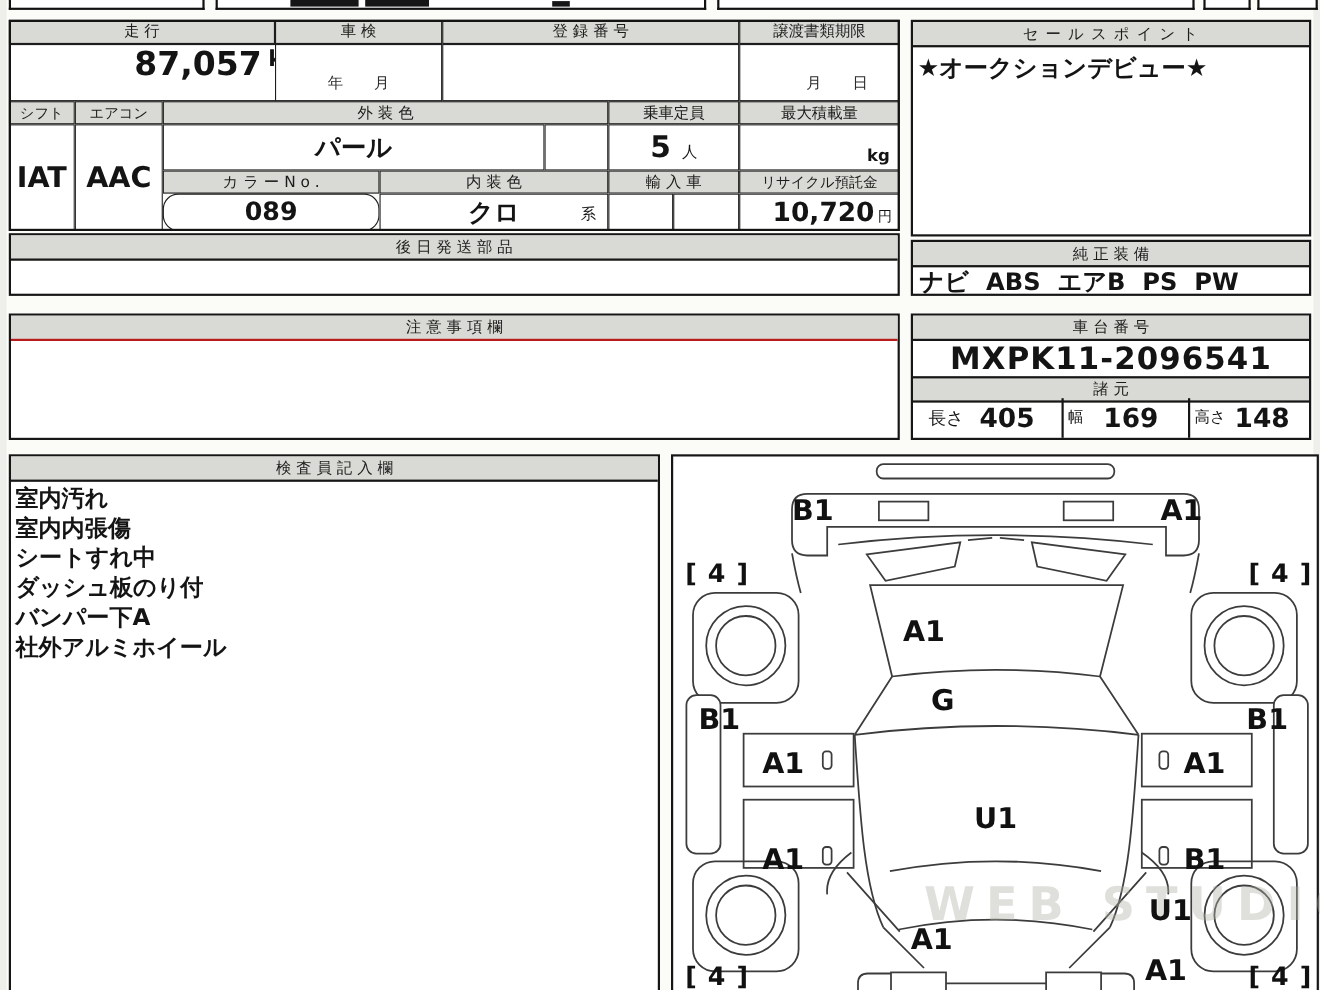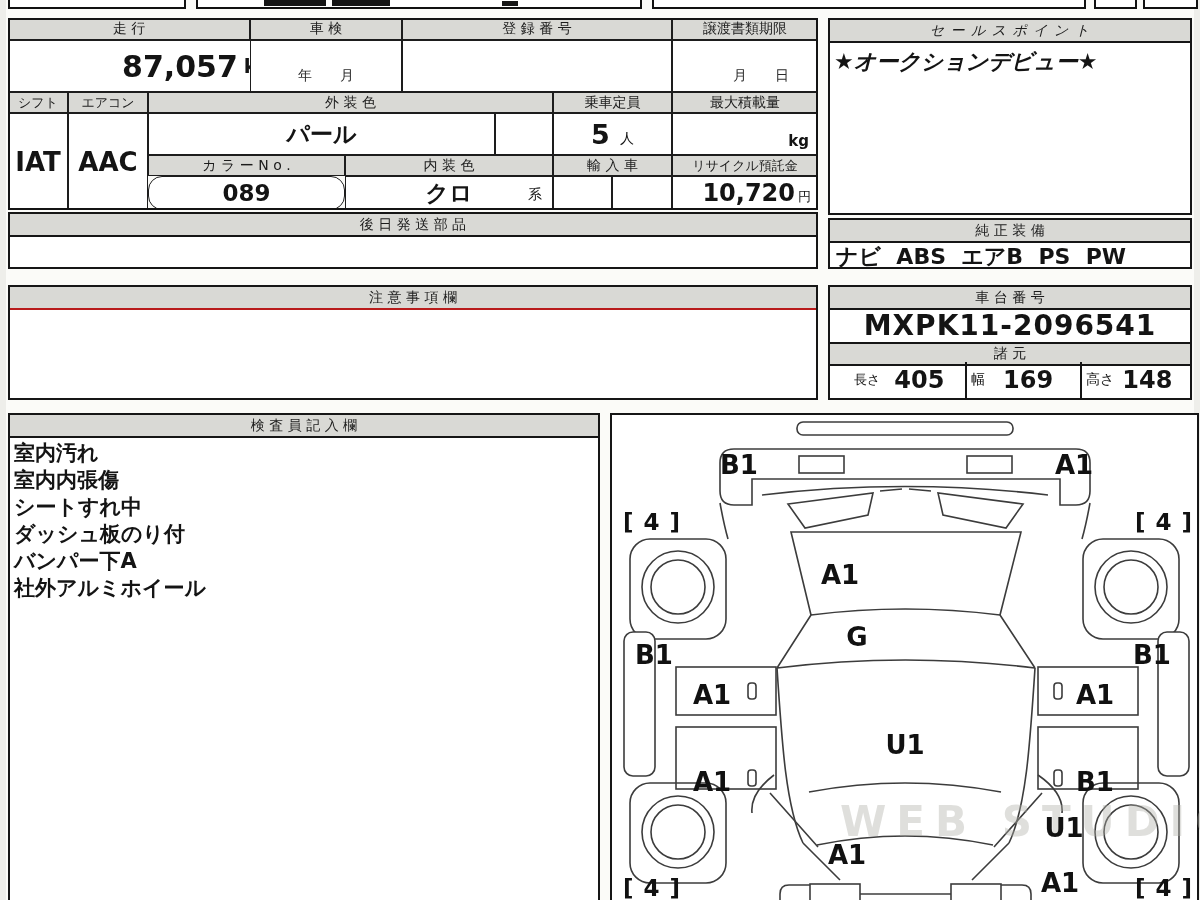--- a/index.html
+++ b/index.html
@@ -46,21 +46,21 @@
   <div class="topcell" style="left:1094px;width:43px;height:9px;"></div>
   <div class="topcell" style="left:1143px;width:55px;height:9px;"></div>
 </div>
 
 <div style="position:absolute;left:8px;top:18px;width:810px;height:192px;">
   <div class="cell hdr" style="left:0;top:0;width:242px;height:22px;">走 行</div>
   <div class="cell hdr" style="left:242px;top:0;width:152px;height:22px;">車 検</div>
   <div class="cell hdr" style="left:394px;top:0;width:270px;height:22px;">登 録 番 号</div>
   <div class="cell hdr" style="left:664px;top:0;width:146px;height:22px;">譲渡書類期限</div>
 
-  <div class="cell" style="left:0;top:22px;width:275px;height:52px;display:flex;align-items:center;justify-content:flex-end;padding-right:4px;">
+  <div class="cell" style="left:0;top:22px;width:275px;height:52px;display:flex;align-items:flex-start;justify-content:flex-end;padding-right:4px;">
     <span class="big-num">87,057</span>
     <span class="unit">km</span>
   </div>
   <div class="cell" style="left:242px;top:22px;width:152px;height:52px;display:flex;align-items:flex-end;justify-content:center;padding-bottom:6px;">
     <span class="small-gray" style="white-space:pre;">年　　月</span>
   </div>
   <div class="cell" style="left:394px;top:22px;width:270px;height:52px;"></div>
   <div class="cell" style="left:664px;top:22px;width:146px;height:52px;display:flex;align-items:flex-end;justify-content:center;padding-bottom:6px;padding-left:32px;">
     <span class="small-gray" style="white-space:pre;">月　　日</span>
   </div>
@@ -100,41 +100,41 @@
     <span style="font-size:13px;margin-left:3px;margin-top:8px;">円</span>
   </div>
   <div class="rim" style="left:0;top:0;width:810px;height:192px;"></div>
 </div>
 
 <div class="box" style="left:8px;top:212px;width:810px;height:57px;">
   <div class="hdr" style="position:absolute;left:0;top:0;width:806px;height:21px;border-bottom:2px solid #161616;">後 日 発 送 部 品</div>
   <div style="position:absolute;left:0;top:21px;width:806px;height:32px;"></div>
 </div>
 
-<div class="box" style="left:828px;top:18px;width:364px;height:197px;font-style:italic;">
+<div class="box" style="left:828px;top:18px;width:364px;height:197px;">
   <div class="hdr" style="position:absolute;left:0;top:0;width:360px;height:21px;border-bottom:2px solid #161616;letter-spacing:1px;">セ ー ル ス ポ イ ン ト</div>
   <div class="bold" style="position:absolute;left:4px;top:27px;font-size:22px;">★オークションデビュー★</div>
 </div>
 
 <div class="box" style="left:828px;top:218px;width:364px;height:51px;">
   <div class="hdr" style="position:absolute;left:0;top:0;width:360px;height:21px;border-bottom:2px solid #161616;">純 正 装 備</div>
   <div class="bold" style="position:absolute;left:6px;top:22px;font-size:22px;white-space:pre;">ナビ  ABS  エアB  PS  PW</div>
 </div>
 
 <div class="box" style="left:8px;top:285px;width:810px;height:115px;">
   <div class="hdr" style="position:absolute;left:0;top:0;width:806px;height:21px;border-bottom:2px solid #b91c1c;">注 意 事 項 欄</div>
   <div style="position:absolute;left:0;top:21px;width:806px;height:90px;"></div>
 </div>
 
 <div class="box" style="left:828px;top:285px;width:364px;height:115px;">
   <div class="hdr" style="position:absolute;left:0;top:0;width:360px;height:21px;border-bottom:2px solid #161616;">車 台 番 号</div>
   <div class="vcenter bold" style="position:absolute;left:0;top:21px;width:360px;height:34px;font-size:28px;letter-spacing:1px;">MXPK11-2096541</div>
   <div class="hdr" style="position:absolute;left:0;top:55px;width:360px;height:20px;border-top:2px solid #161616;border-bottom:2px solid #161616;">諸 元</div>
   <div style="position:absolute;left:0;top:75px;width:135px;height:36px;border-right:2px solid #161616;display:flex;align-items:center;">
-    <span style="font-size:13px;margin-left:24px;font-family:Liberation Serif, serif;">長さ</span>
+    <span style="font-size:16px;margin-left:14px;font-family:Liberation Serif, serif;">長さ</span>
     <span class="bold" style="font-size:24px;margin-left:14px;">405</span>
   </div>
   <div style="position:absolute;left:135px;top:75px;width:115px;height:36px;border-right:2px solid #161616;display:flex;align-items:center;">
     <span style="font-size:14px;margin-left:6px;">幅</span>
     <span class="bold" style="font-size:24px;margin-left:18px;">169</span>
   </div>
   <div style="position:absolute;left:250px;top:75px;width:110px;height:36px;display:flex;align-items:center;">
     <span style="font-size:14px;margin-left:6px;">高さ</span>
     <span class="bold" style="font-size:24px;margin-left:8px;">148</span>
   </div>

